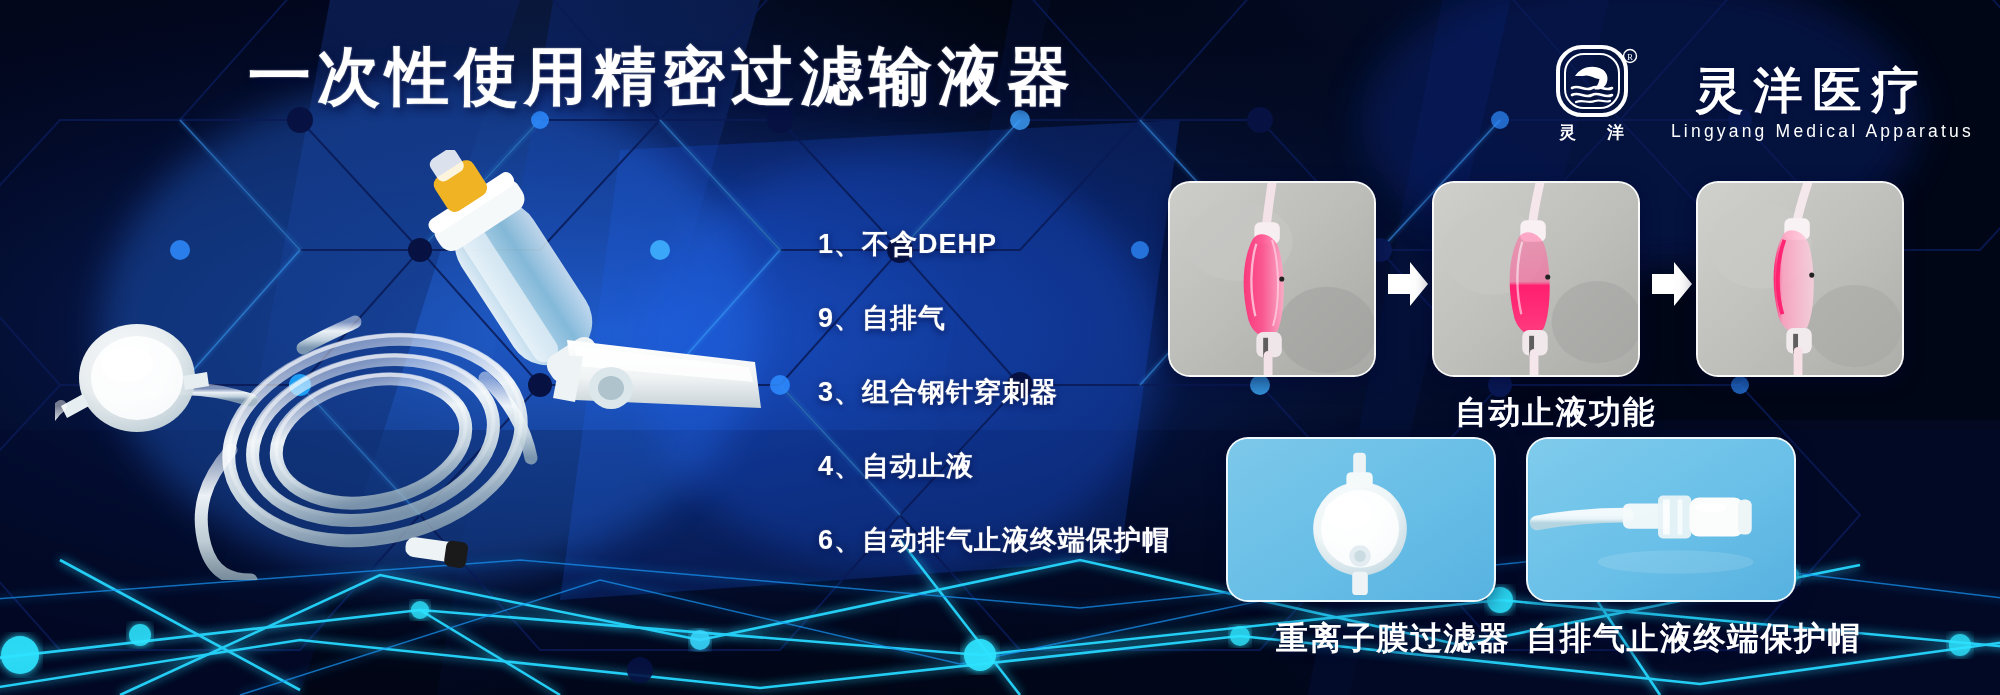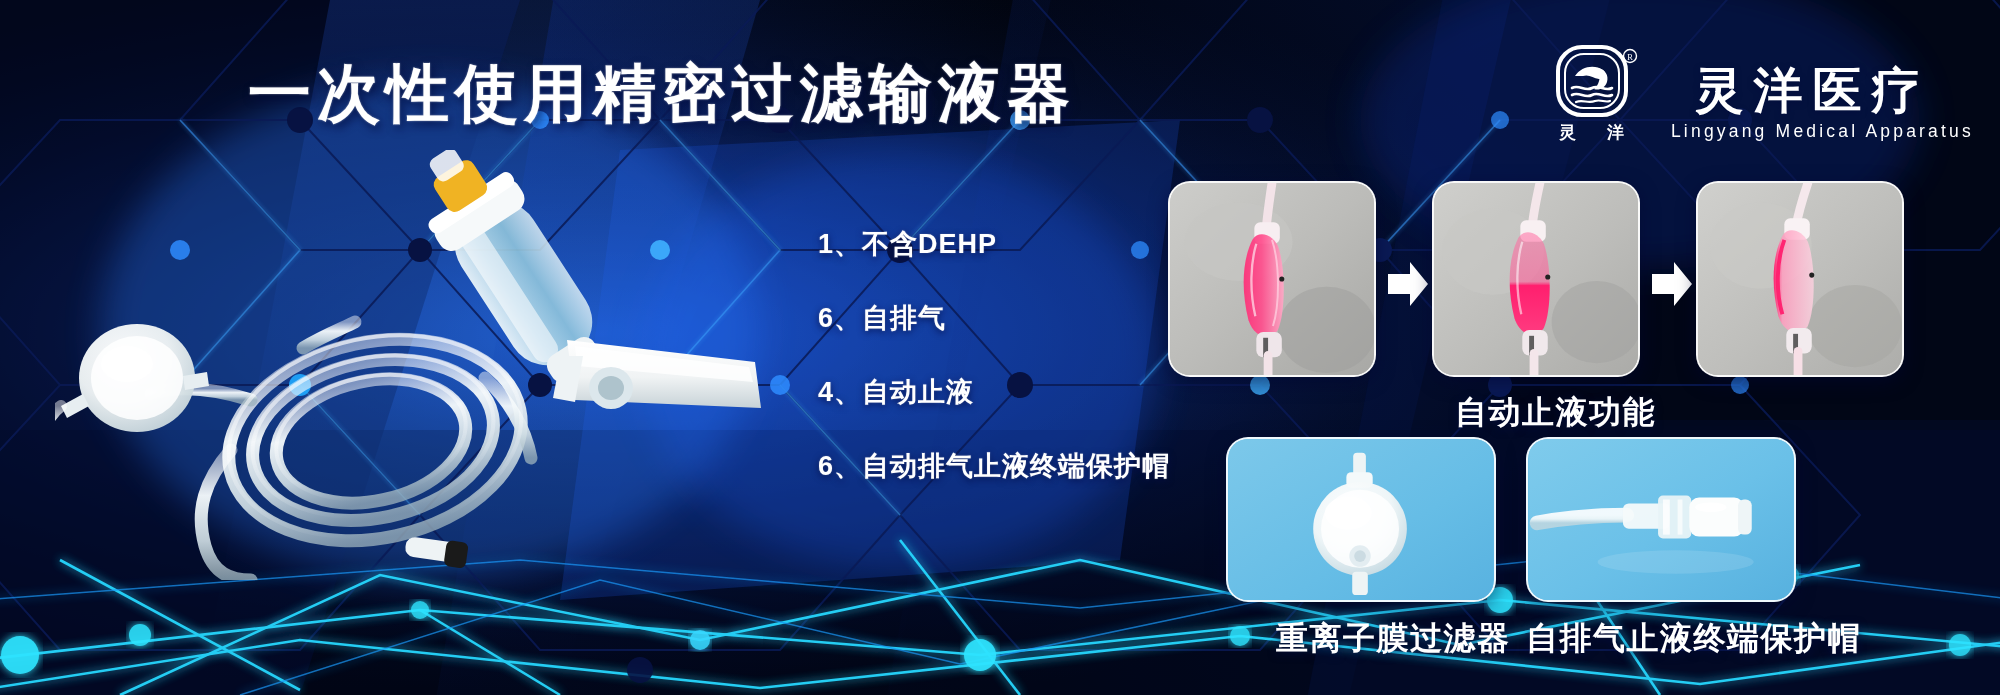--- a/index.html
+++ b/index.html
@@ -13,21 +13,21 @@
     background:
       radial-gradient(ellipse 900px 620px at 26% 46%, rgba(26,92,255,.95) 0%, rgba(14,62,210,.55) 42%, rgba(5,20,95,0) 74%),
       radial-gradient(ellipse 700px 460px at 62% 62%, rgba(20,80,240,.55) 0%, rgba(8,30,130,0) 70%),
       linear-gradient(118deg, #020a32 0%, #061martin 0%, #05143f 16%, #0a2a8e 40%, #0e38b4 56%, #0a2a8c 74%, #041033 100%);
   }
   
   .bg-layer{ position:absolute; inset:0; pointer-events:none; }
 
   
   #title{
-    position:absolute; left:248px; top:60px;
+    position:absolute; left:248px; top:43px;
     font-size:63px; font-weight:bold; color:#ffffff;
     letter-spacing:6px; line-height:1.05;
     text-shadow:0 0 2px rgba(255,255,255,.5), 3px 4px 10px rgba(0,10,60,.75);
     white-space:nowrap;
   }
 
   
   #brand{
     position:absolute; right:26px; top:44px;
     display:flex; align-items:center; gap:22px;
@@ -332,21 +332,22 @@
     </g>
 
     <g>
       <rect x="352" y="386" width="60" height="20" rx="9" fill="#eef3f5" transform="rotate(8 352 386)"></rect>
       <rect x="392" y="390" width="22" height="26" rx="6" fill="#1a1a1a" transform="rotate(8 392 390)"></rect>
     </g>
   </svg>
 
   <div id="features">
     <div class="feature">1、不含DEHP</div>
-    <div class="feature">6、自排气</div>
+    <div class="feature">9、自排气</div>
+    <div class="feature">3、组合钢针穿刺器</div>
     <div class="feature">4、自动止液</div>
     <div class="feature">6、自动排气止液终端保护帽</div>
   </div>
 
   <div class="card drip-card" style="left:1168px; top:181px; width:208px; height:196px;">
     <svg width="100%" height="100%" viewBox="0 0 208 196">
       <defs>
         <linearGradient id="bgGray1" x1="0" y1="0" x2="1" y2="1">
           <stop offset="0%" stop-color="#cdcdca"></stop>
             <stop offset="50%" stop-color="#bcbcb9"></stop>

